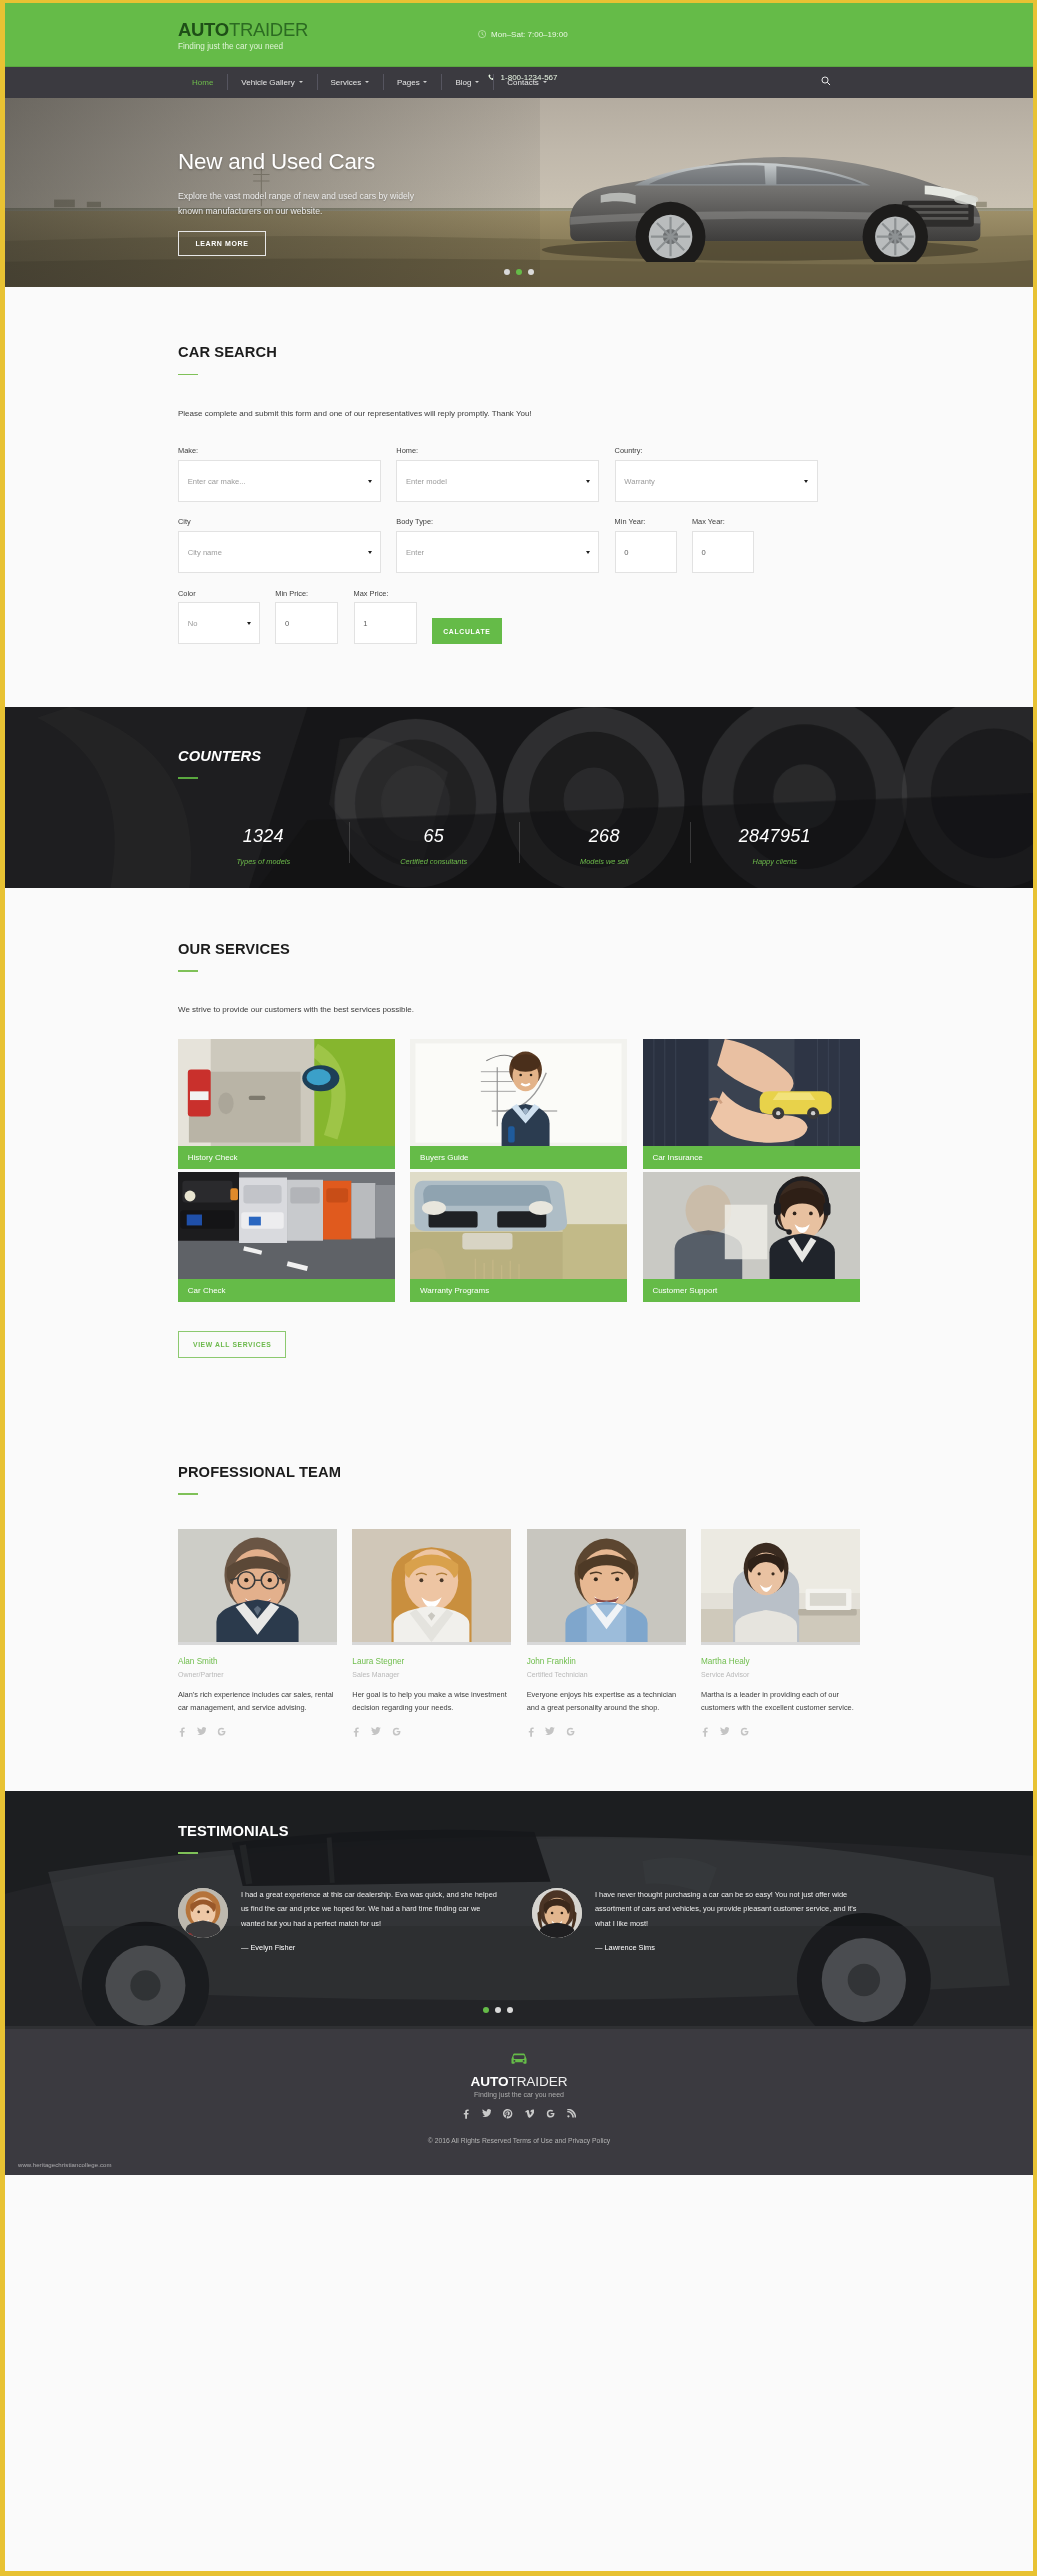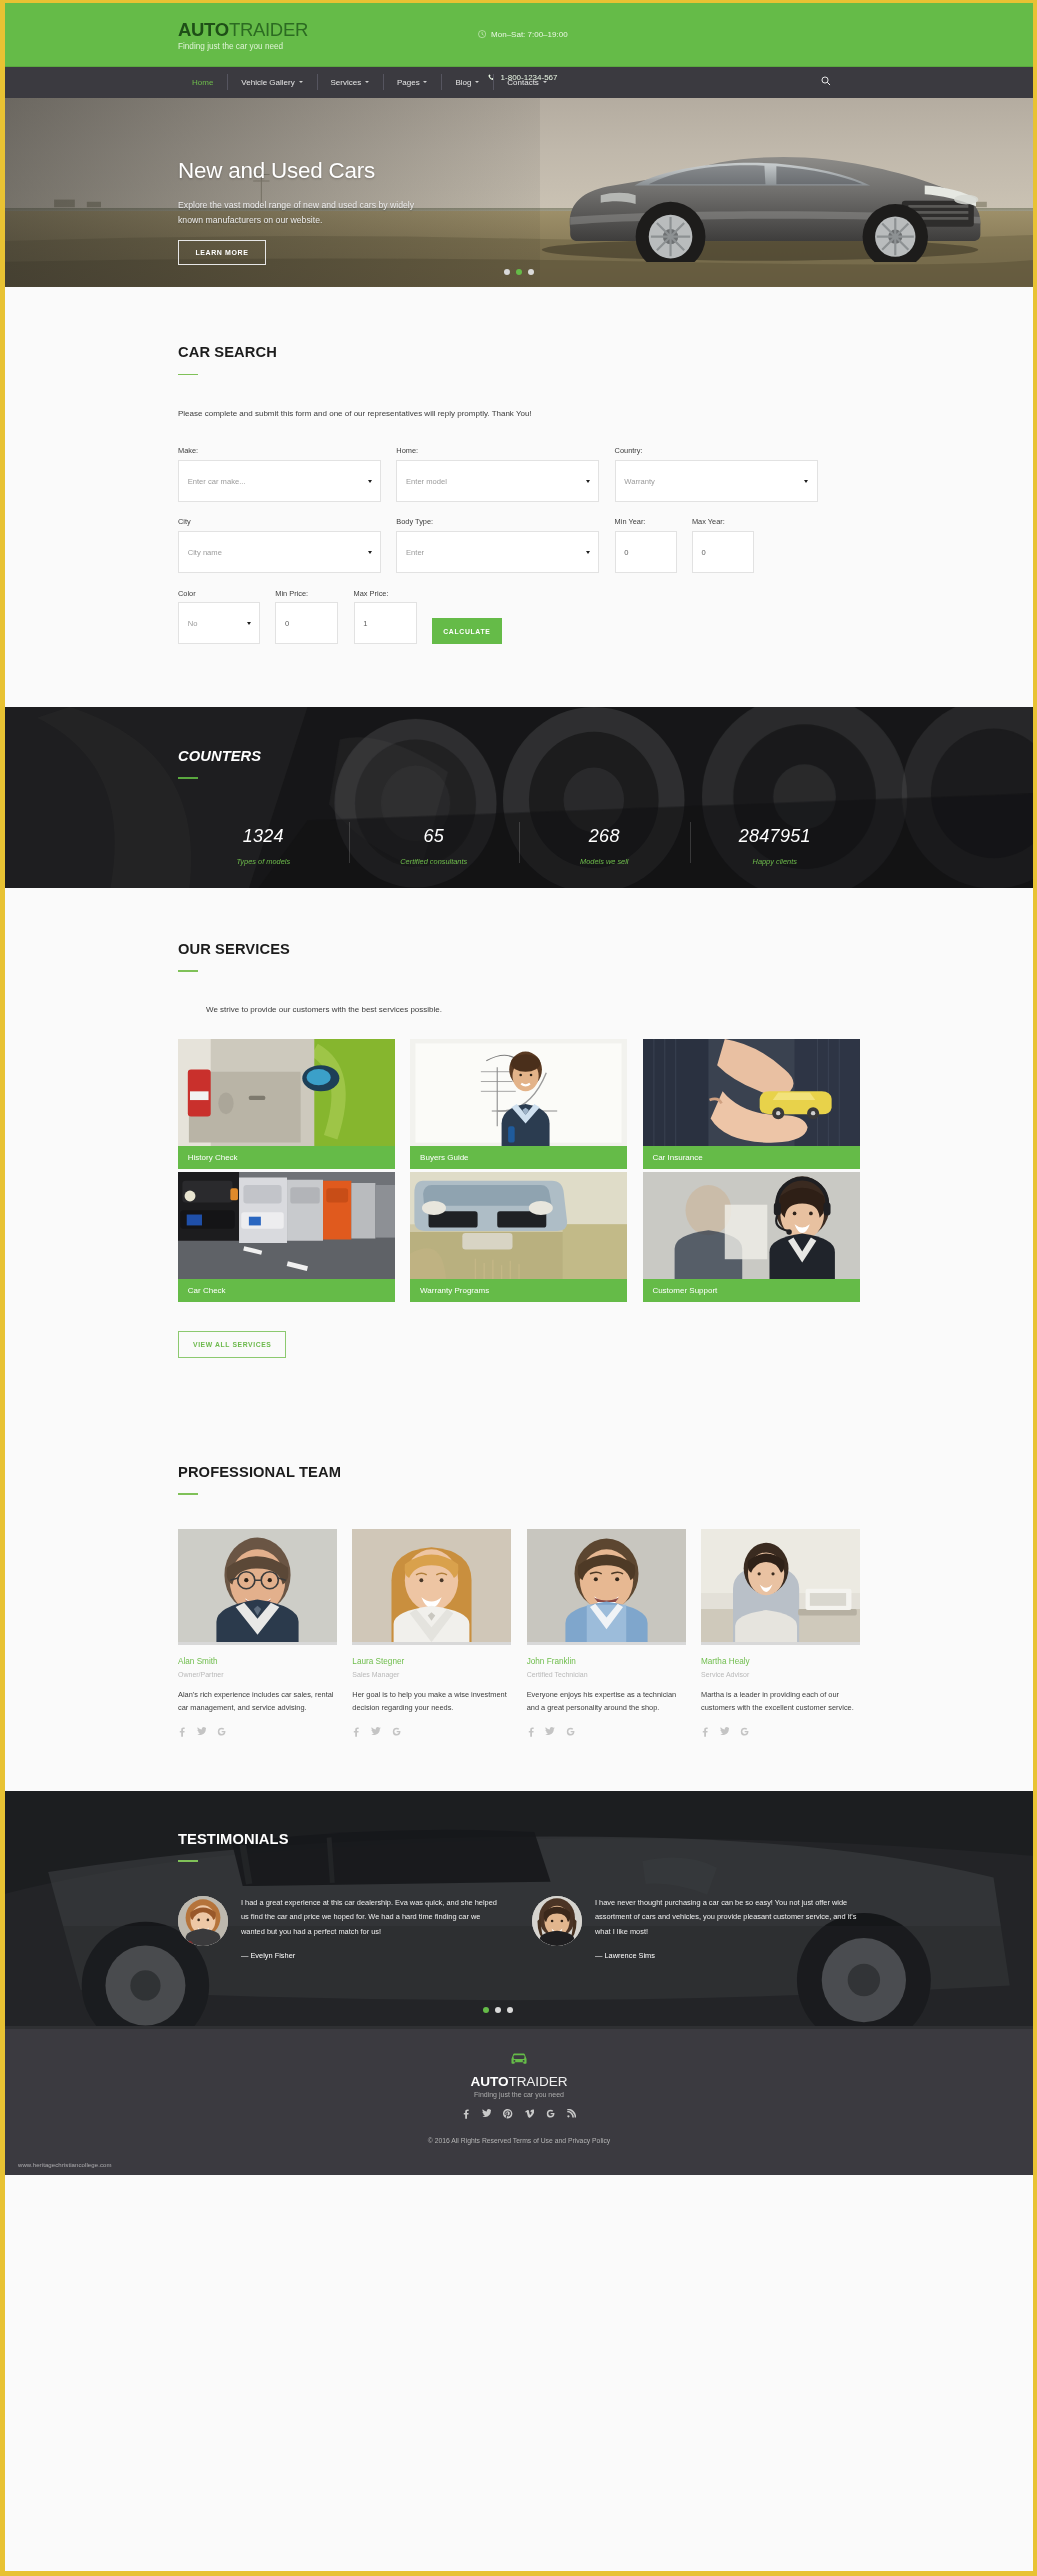--- a/index.html
+++ b/index.html
@@ -121,21 +121,21 @@
     position: absolute; left: 0; top: 58%; width: 100%; height: 12px;
     background: linear-gradient(rgba(90,95,70,0.55), rgba(140,130,100,0));
   }
   .hero-dark-left {
     position: absolute; left: 0; top: 0; width: 52%; height: 100%;
     background: linear-gradient(90deg, rgba(40,40,38,0.52), rgba(40,40,38,0.08));
   }
   .hero .container { height: 189px; }
   .hero-copy {
     position: absolute;
-    left: 0; top: 61px;
+    left: 0; top: 52px;
     width: 294px;
     color: #fff;
   }
   .hero-title {
     font-size: 22.4px;
     font-weight: 400;
     line-height: 1.1;
     letter-spacing: -0.2px;
     text-shadow: 0 0.5px 2.2px rgba(0,0,0,0.25);
   }
@@ -276,21 +276,21 @@
     letter-spacing: 0.3px;
   }
   .counter-lbl {
     color: #6fbd4c;
     font-size: 7.4px;
     margin-top: 10.4px;
   }
 
   
   .services-sec { padding: 53px 0 59px; }
-  .services-sec .sec-lead { margin-top: 33px; margin-left: 28px; }
+  .services-sec .sec-lead { margin-top: 33px; }
   .cards { margin-top: 25px; }
   .card-row { display: flex; gap: 15.3px; margin-bottom: 3px; }
   .card {
     width: 217px;
     position: relative;
     cursor: pointer;
   }
   .card-img { height: 107px; overflow: hidden; position: relative; }
   .card-cap {
     background: #65bb48;
@@ -326,21 +326,21 @@
   .soc { color: #c4c4c4; cursor: pointer; display: block; }
 
   
   .testi {
     position: relative;
     height: 238px;
     background: #2f3033;
     overflow: hidden;
   }
   .testi-bg { position: absolute; inset: 0; }
-  .testi .container { position: relative; z-index: 3; padding-top: 40px; }
+  .testi .container { position: relative; z-index: 3; padding-top: 32px; }
   .testi .sec-title { color: #fff; }
   .testi .sec-rule { background: #7fc158; }
   .testi-row { display: flex; gap: 27px; margin-top: 34px; }
   .testi-item { display: flex; gap: 13px; width: 327px; }
   .testi-avatar {
     width: 50px; height: 50px; border-radius: 50%;
     overflow: hidden; flex: 0 0 50px;
     background: #cfcfcf; position: relative;
   }
   .testi-text { color: #f0f0f0; font-size: 7.4px; line-height: 1.95; }

